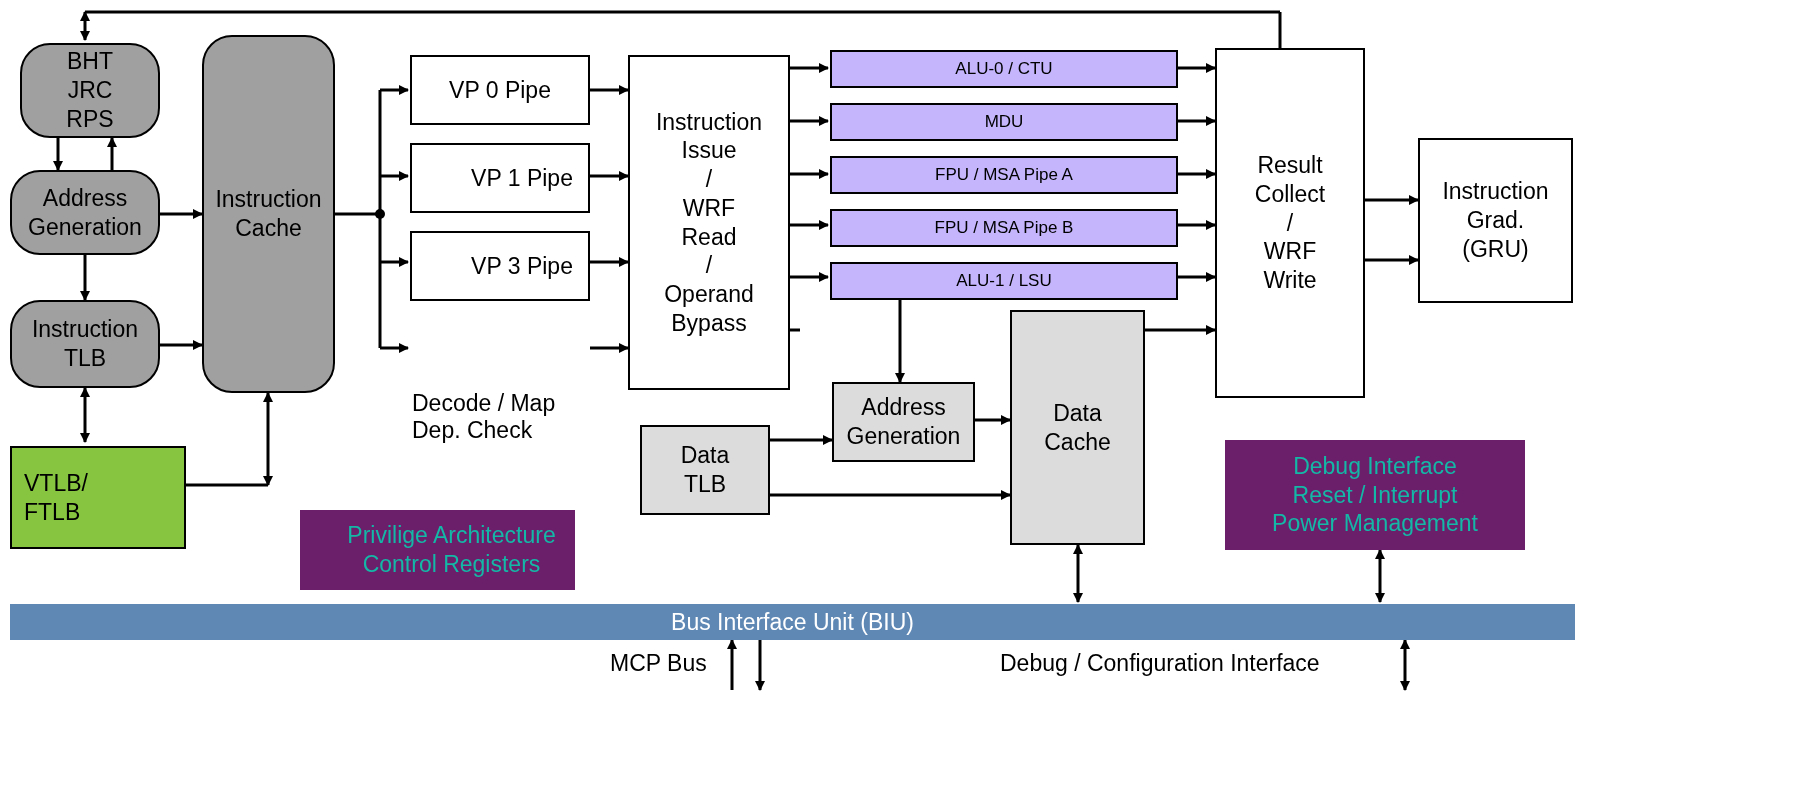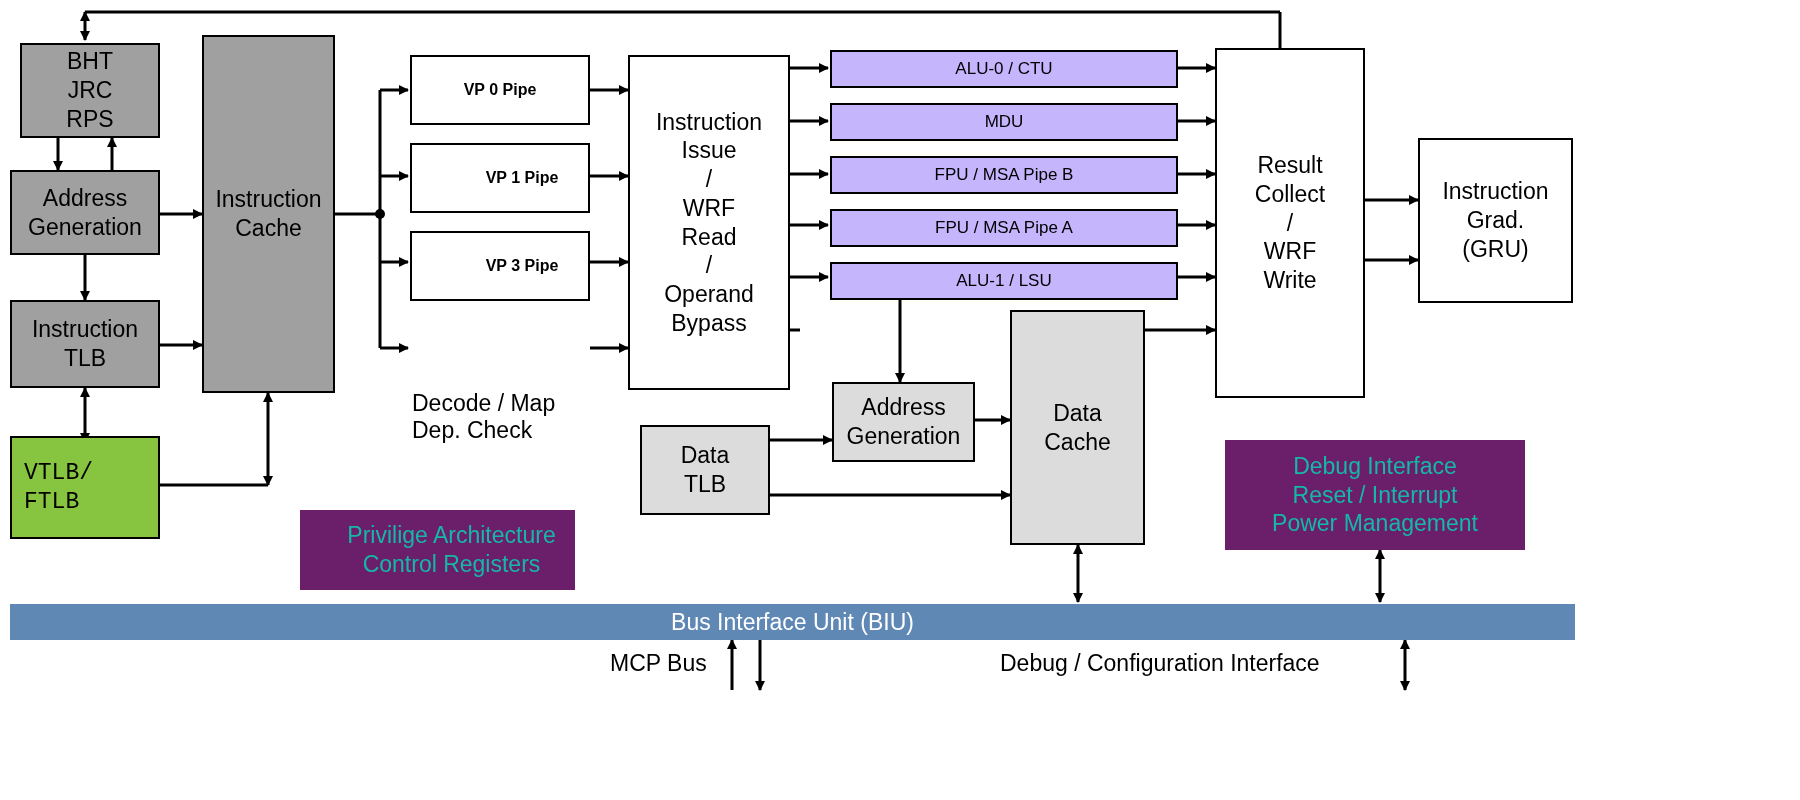--- a/index.html
+++ b/index.html
@@ -16,21 +16,21 @@
     position: absolute;
     border: 2px solid #000;
     display: flex;
     align-items: center;
     justify-content: center;
     text-align: center;
     font-size: 23px;
     line-height: 1.25;
     background: #fff;
   }
-  .gray { background: #a0a0a0; }
+  .gray { background: #a0a0a0; border-radius: 30px; }
   .light-gray { background: #dcdcdc; }
   .green { background: #87c540; }
   .purple { background: #6b1f6b; color: #14b8a6; }
   .blue { background: #5f88b5; color: #ffffff; }
   .label {
     position: absolute;
     font-size: 23px;
     text-align: left;
   }
   svg.connectors {
@@ -39,22 +39,21 @@
     width: 1800px;
     height: 800px;
     pointer-events: none;
   }
   .vp-stack .vp {
     border: 2px solid #000;
     display: flex;
     align-items: center;
     justify-content: center;
     height: 70px;
-    font-size: 16px;
-    font-weight: bold;
+    font-size: 23px;
   }
   .vp-stack { position: absolute; }
   .vp + .vp { margin-top: 18px; padding-left: 44px; }
   .exec-stack { position: absolute; }
   .exec {
     border: 2px solid #000;
     display: flex;
     align-items: center;
     justify-content: center;
     height: 38px;
@@ -145,21 +144,21 @@
   <line x1="1405" y1="640" x2="1405" y2="690" stroke="#000" stroke-width="3" marker-end="url(#arrow)" marker-start="url(#arrowS)"></line>
 </svg>
 
 <div class="box gray" style="left:20px; top:43px; width:140px; height:95px; white-space: pre-line;">BHT
 JRC
 RPS</div>
 <div class="box gray" style="left:10px; top:170px; width:150px; height:85px; white-space: pre-line;">Address
 Generation</div>
 <div class="box gray" style="left:10px; top:300px; width:150px; height:88px; white-space: pre-line;">Instruction
 TLB</div>
-<div class="box green" style="left:10px; top:436px; width:150px; height:103px; white-space: pre-line; text-align:left; justify-content:flex-start; padding-left:12px;font-family:Liberation Mono, monospace;">VTLB/
+<div class="box green" style="left:10px; top:446px; width:176px; height:103px; white-space: pre-line; text-align:left; justify-content:flex-start; padding-left:12px;">VTLB/
 FTLB</div>
 
 <div class="box gray" style="left:202px; top:35px; width:133px; height:358px; white-space: pre-line;">Instruction
 Cache</div>
 
 <div class="vp-stack" style="left:410px; top:55px; width:180px;">
   <div class="vp">VP 0 Pipe</div>
   <div class="vp">VP 1 Pipe</div>
   <div class="vp">VP 3 Pipe</div>
 </div>
@@ -174,22 +173,22 @@
 /
 Operand
 Bypass</div>
 
 <div class="box light-gray" style="left:640px; top:425px; width:130px; height:90px; white-space: pre-line;">Data
 TLB</div>
 
 <div class="exec-stack" style="left:830px; top:50px; width:348px;">
   <div class="exec">ALU-0 / CTU</div>
   <div class="exec">MDU</div>
+  <div class="exec">FPU / MSA Pipe A</div>
   <div class="exec">FPU / MSA Pipe B</div>
-  <div class="exec">FPU / MSA Pipe A</div>
   <div class="exec">ALU-1 / LSU</div>
 </div>
 
 <div class="box light-gray" style="left:832px; top:382px; width:143px; height:80px; white-space: pre-line;">Address
 Generation</div>
 
 <div class="box light-gray" style="left:1010px; top:310px; width:135px; height:235px; white-space: pre-line;">Data
 Cache</div>
 
 <div class="box" style="left:1215px; top:48px; width:150px; height:350px; white-space: pre-line;">Result

